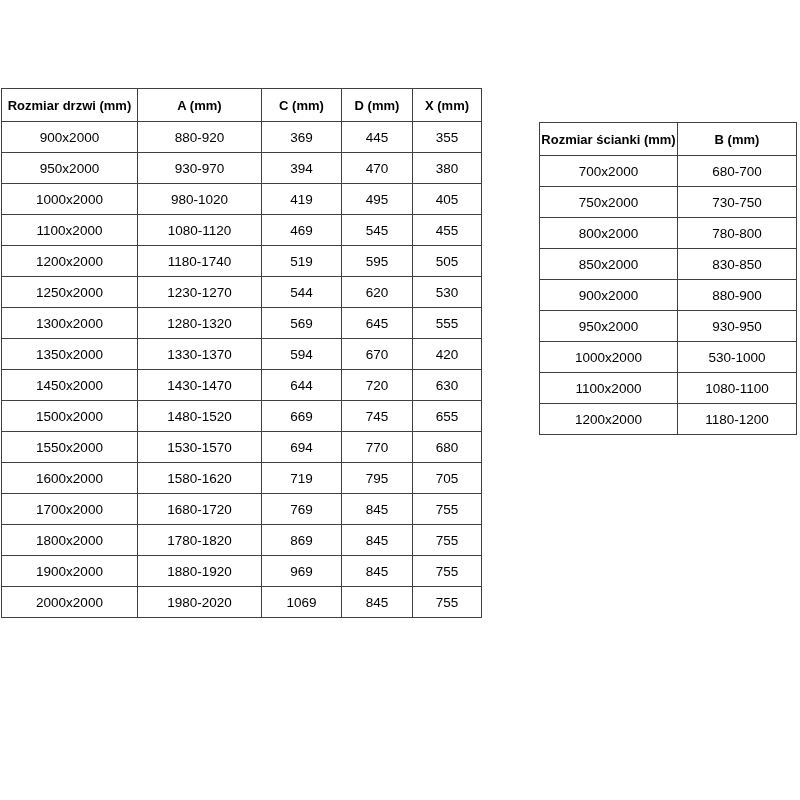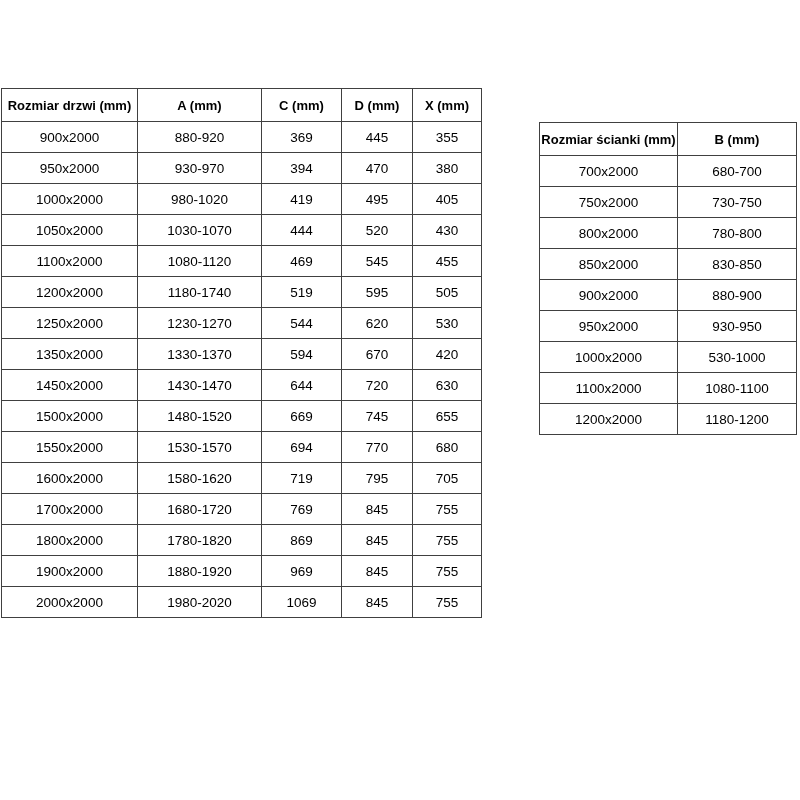--- a/index.html
+++ b/index.html
@@ -95,46 +95,46 @@
           <td>380</td>
         </tr>
         <tr>
           <td>1000x2000</td>
           <td>980-1020</td>
           <td>419</td>
           <td>495</td>
           <td>405</td>
         </tr>
         <tr>
-          <td>1050x2000</td>
-          <td>1030-1070</td>
-          <td>444</td>
-          <td>520</td>
-          <td>430</td>
-        </tr>
-        <tr>
           <td>1100x2000</td>
           <td>1080-1120</td>
           <td>469</td>
           <td>545</td>
           <td>455</td>
         </tr>
         <tr>
           <td>1200x2000</td>
           <td>1180-1740</td>
           <td>519</td>
           <td>595</td>
           <td>505</td>
         </tr>
         <tr>
           <td>1250x2000</td>
           <td>1230-1270</td>
           <td>544</td>
           <td>620</td>
           <td>530</td>
+        </tr>
+        <tr>
+          <td>1300x2000</td>
+          <td>1280-1320</td>
+          <td>569</td>
+          <td>645</td>
+          <td>555</td>
         </tr>
         <tr>
           <td>1350x2000</td>
           <td>1330-1370</td>
           <td>594</td>
           <td>670</td>
           <td>420</td>
         </tr>
         <tr>
           <td>1450x2000</td>

